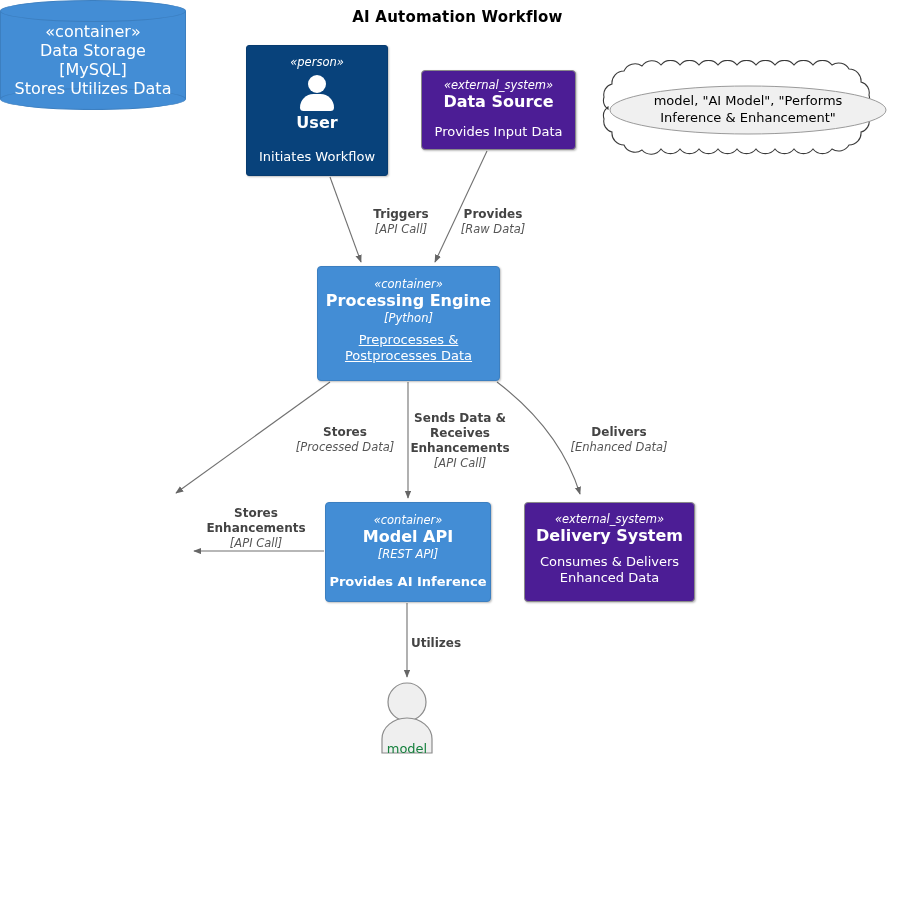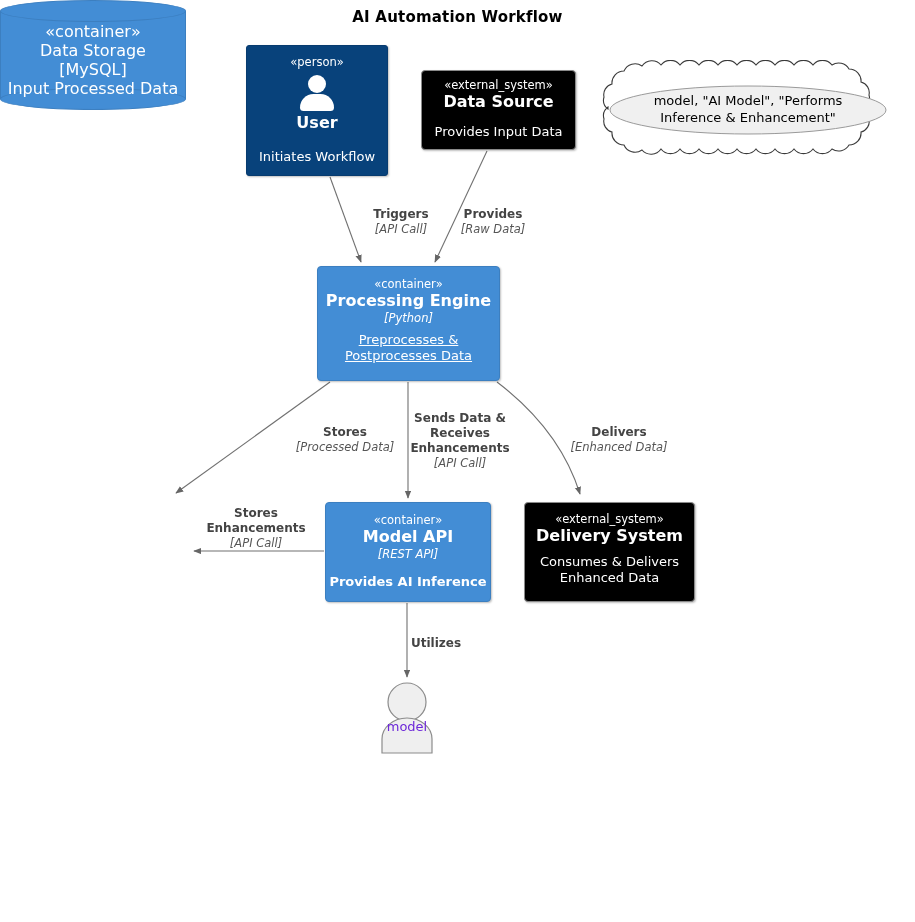--- a/index.html
+++ b/index.html
@@ -7,30 +7,30 @@
        font-family:"DejaVu Sans","Liberation Sans",sans-serif;
        -webkit-font-smoothing:antialiased;}
   #canvas{position:absolute;left:0;top:0;width:915px;height:922px;overflow:hidden;}
   svg.layer{position:absolute;left:0;top:0;width:915px;height:922px;pointer-events:none;}
 
   .title{position:absolute;left:0;top:8px;width:915px;text-align:center;
          font-size:15px;font-weight:bold;color:#000;letter-spacing:.2px;}
 
   .node{position:absolute;box-sizing:border-box;display:flex;flex-direction:column;
         align-items:center;justify-content:flex-start;text-align:center;}
-  .node .stereo{font-size:11.5px;line-height:1.25;}
+  .node .stereo{font-size:11.5px;font-style:italic;line-height:1.25;}
   .node .name{font-size:16px;font-weight:bold;line-height:1.2;}
   .node .tech{font-size:11.5px;font-style:italic;line-height:1.3;}
   .node .desc{font-size:13px;line-height:1.25;}
 
   .box-person{background:#08427b;border:1px solid #073b6f;border-radius:3px;color:#fff;
               box-shadow:1px 1px 2px rgba(0,0,0,.25);}
   .box-container{background:#438dd5;border:1px solid #3c7fc0;border-radius:4px;color:#fff;
               box-shadow:1px 1px 2px rgba(0,0,0,.25);}
-  .box-external{background:#000000;border:1px solid #8a8a8a;border-radius:4px;color:#fff;
+  .box-external{background:#4c1d95;border:1px solid #8a8a8a;border-radius:4px;color:#fff;
               box-shadow:1px 1px 2px rgba(0,0,0,.25);}
 
   
   #user-node{left:246px;top:45px;width:142px;height:131px;padding-top:9px;}
   #user-node .desc{margin-top:auto;margin-bottom:10px;}
   .person-glyph{width:40px;height:36px;position:relative;margin:6px 0 2px;}
   .person-glyph .head{position:absolute;left:11px;top:0;width:18px;height:18px;
         border-radius:50%;background:#fff;}
   .person-glyph .body{position:absolute;left:3px;top:19px;width:34px;height:17px;
         background:#fff;border-radius:15px 15px 4px 4px;}
@@ -66,22 +66,22 @@
   #storage-text .desc{margin-top:auto;margin-bottom:12px;}
 
   
   #cloud-node{position:absolute;left:590px;top:60px;width:316px;height:99px;}
   #cloud-text{position:absolute;left:24px;top:28px;width:268px;height:44px;
       display:flex;align-items:center;justify-content:center;text-align:center;
       font-size:13px;color:#000;line-height:1.3;}
 
   
   #model-actor{position:absolute;left:378px;top:681px;width:58px;height:74px;}
-  #model-label{position:absolute;left:356px;top:719px;width:102px;text-align:center;
-      font-size:13px;color:#6d28d9;}
+  #model-label{position:absolute;left:356px;top:741px;width:102px;text-align:center;
+      font-size:13px;color:#15803d;}
 
   
   .elabel{position:absolute;text-align:center;line-height:1.25;}
   .elabel .lname{font-size:12px;font-weight:bold;color:#444;display:block;}
   .elabel .ltech{font-size:11.5px;font-style:italic;color:#555;display:block;}
 
   #lbl-triggers{left:351px;top:207px;width:100px;}
   #lbl-provides{left:447px;top:207px;width:92px;}
   #lbl-stores{left:281px;top:425px;width:128px;}
   #lbl-sends{left:403px;top:411px;width:114px;}
@@ -197,21 +197,21 @@
   </div>
 
   <div id="storage-node">
     <div id="storage-cyl-body"></div>
     <div id="storage-cyl-bottom"></div>
     <div id="storage-cyl-top"></div>
     <div id="storage-text">
       <div class="stereo">«container»</div>
       <div class="name">Data Storage</div>
       <div class="tech">[MySQL]</div>
-      <div class="desc">Input Processed Data</div>
+      <div class="desc">Stores Utilizes Data</div>
     </div>
   </div>
 
   <div id="modelapi-node" class="node box-container">
     <div class="stereo">«container»</div>
     <div class="name">Model API</div>
     <div class="tech">[REST API]</div>
     <div class="desc">Provides AI Inference</div>
   </div>
 

